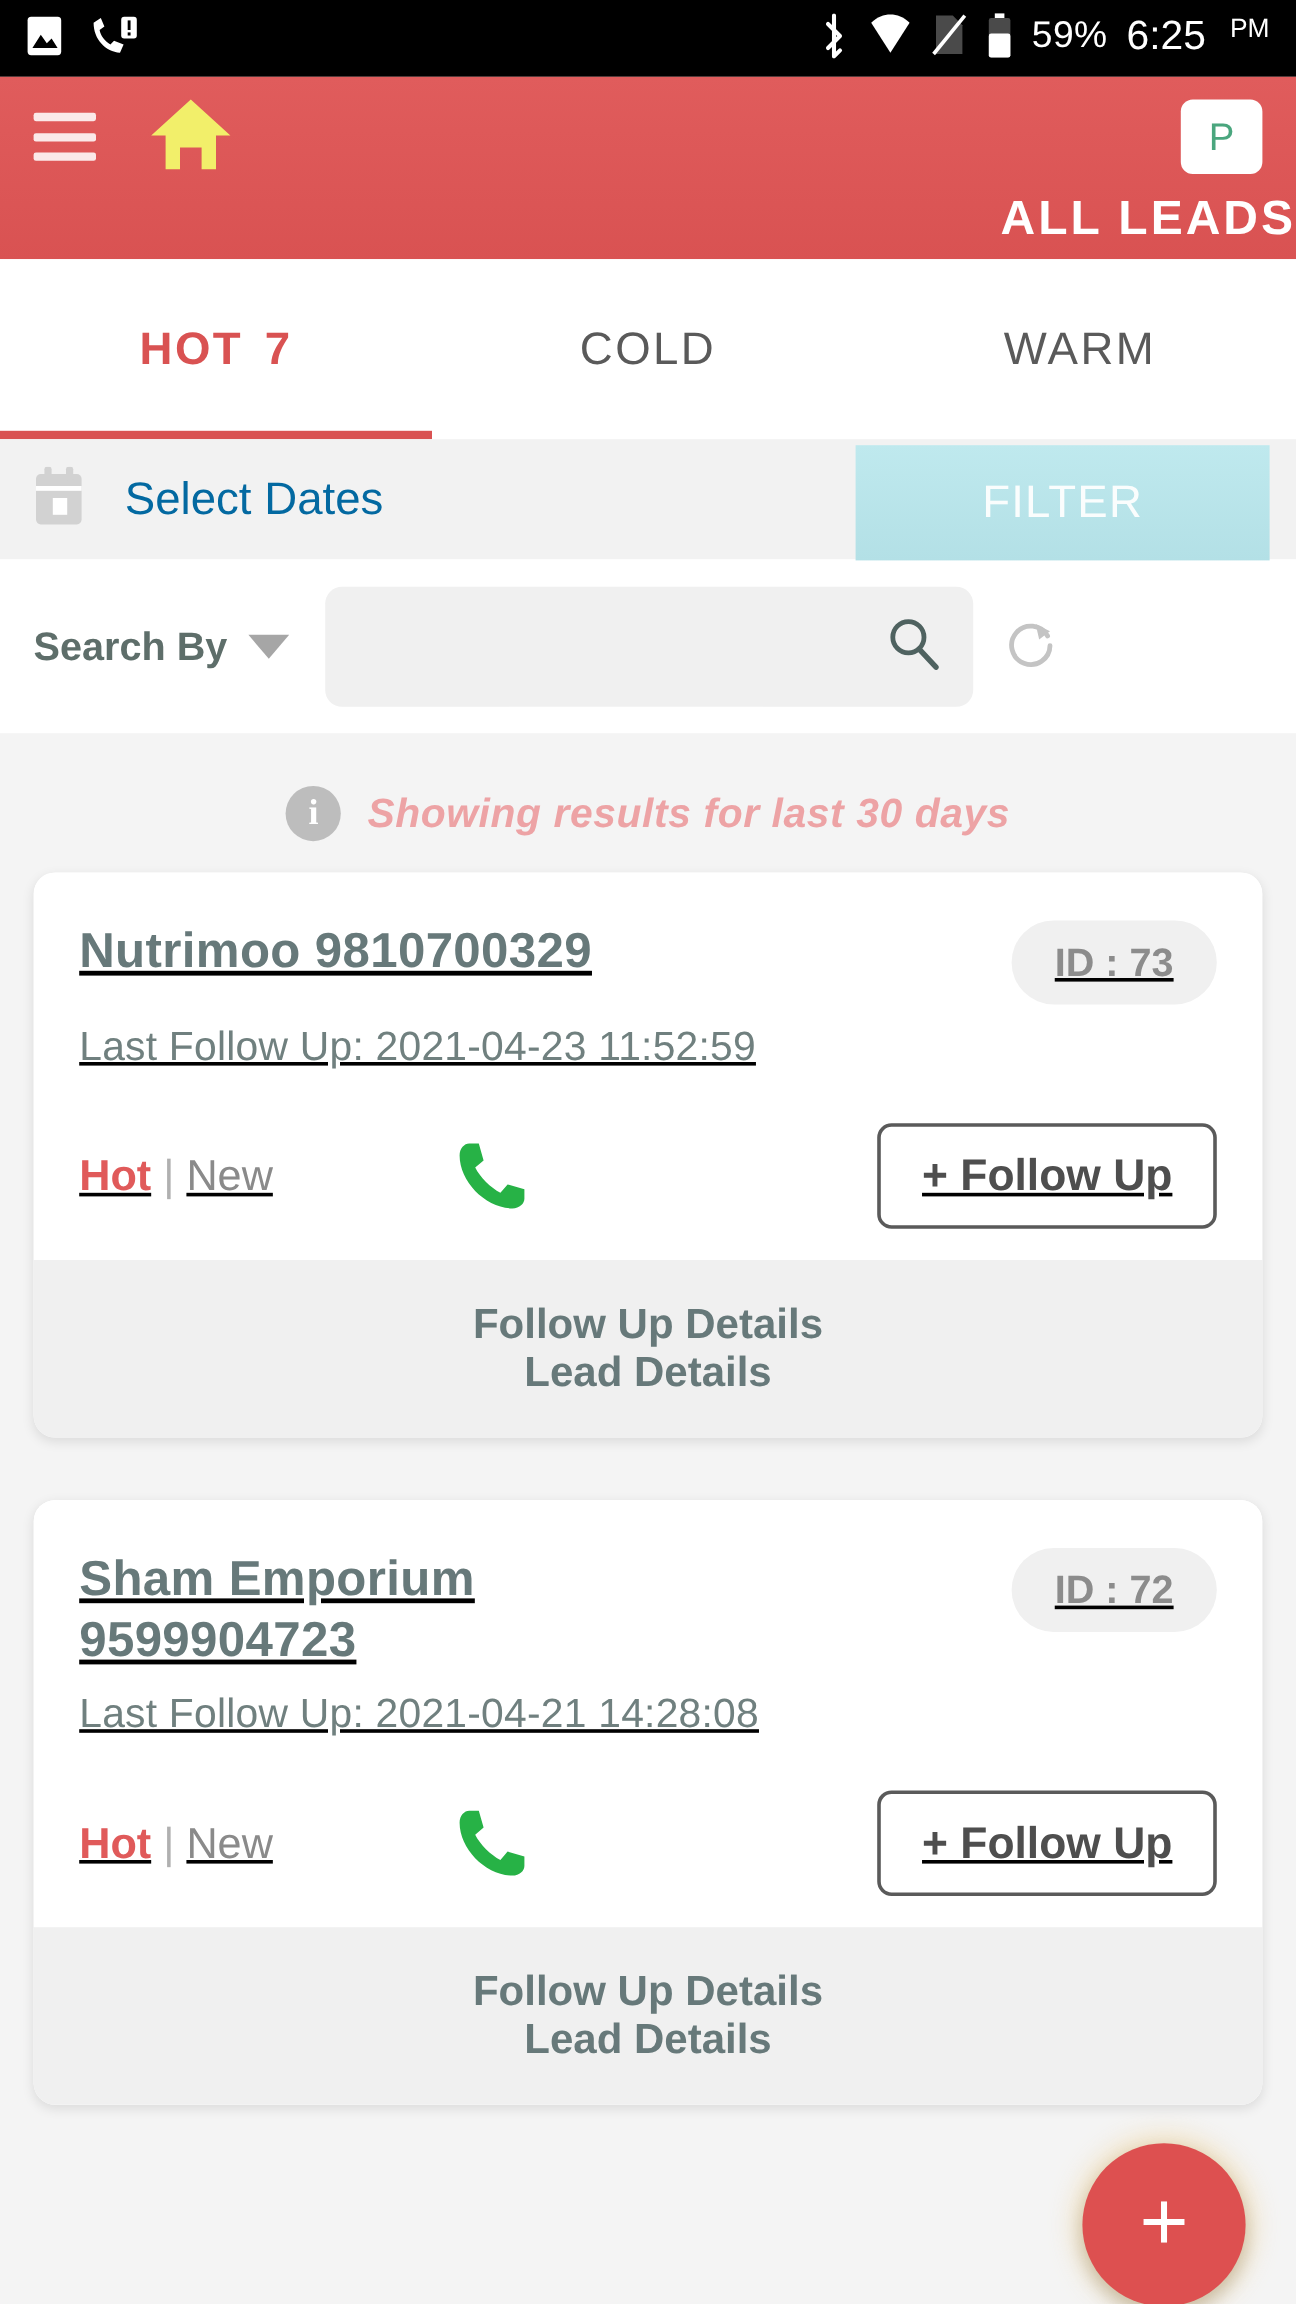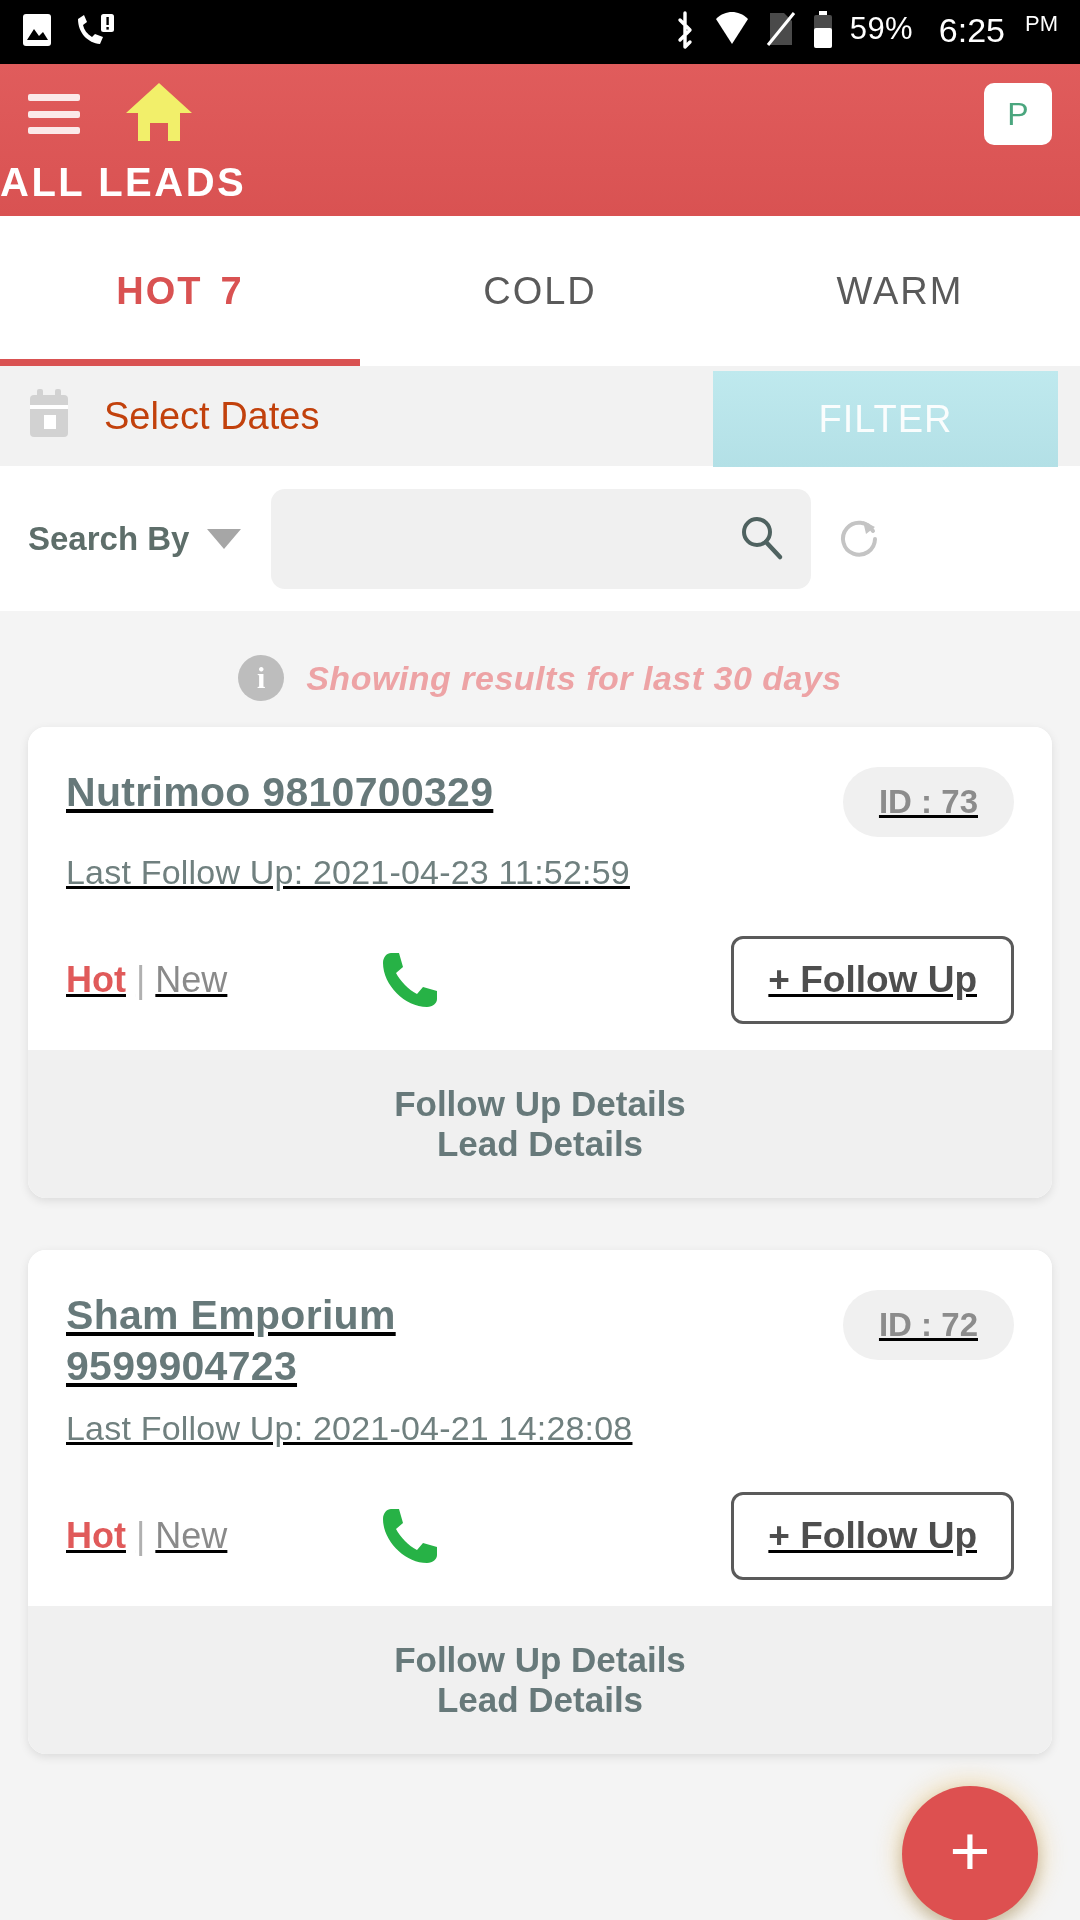--- a/index.html
+++ b/index.html
@@ -14,41 +14,41 @@
   
   .statusbar{
     height:64px; background:#000; color:#fff;
     display:flex; align-items:center; padding:0 22px;
     position:relative;
   }
   .sb-left{ display:flex; align-items:center; gap:22px; }
   .sb-right{ display:flex; align-items:flex-start; gap:16px; margin-left:auto; }
   .sb-icon{ display:block; }
   .sb-pct{ font-size:31px; font-weight:400; letter-spacing:.3px; }
-  .sb-time{ font-size:34px; font-weight:400; margin-left:10px; }
+  .sb-time{ font-size:34px; font-weight:400; }
   .sb-ampm{ font-size:22px; margin-left:4px; }
 
   
   .appbar{
     background:#dd5757;
     background:linear-gradient(180deg,#e05c5c 0%, #d95252 100%);
     height:152px; position:relative;
   }
   .appbar-row{ display:flex; align-items:center; height:100px; padding:0 28px; }
   .hamburger{ width:52px; height:40px; display:flex; flex-direction:column;
               justify-content:space-between; cursor:pointer; }
   .hamburger span{ display:block; height:7px; background:#fbe9e9; border-radius:2px; }
   .home-icon{ margin-left:44px; }
   .profile-badge{
     margin-left:auto; width:68px; height:62px; background:#fff; border-radius:10px;
     display:flex; align-items:center; justify-content:center;
     color:#4aa67e; font-size:32px; font-weight:400;
   }
   .appbar-title{
-    text-align:left; color:#fff; font-size:40px; font-weight:bold;
+    text-align:right; color:#fff; font-size:40px; font-weight:bold;
     letter-spacing:2.5px; margin-top:-4px;
   }
 
   
   .tabs{ display:flex; background:#fff; height:150px; position:relative; }
   .tab{
     flex:1; display:flex; align-items:center; justify-content:center;
     font-size:38px; letter-spacing:2px; color:#5a5a5a; font-weight:400;
     position:relative; cursor:pointer;
   }
@@ -57,21 +57,21 @@
   .tab-underline{
     position:absolute; left:0; bottom:0; width:33.33%; height:7px; background:#d95252;
   }
 
   
   .datebar{
     background:#f2f2f2; height:100px; display:flex; align-items:center;
     padding:0 26px; position:relative;
   }
   .date-field{ display:flex; align-items:center; flex:1; cursor:pointer; }
-  .date-text{ font-size:38px; color:#c2410c; margin-left:32px; }
+  .date-text{ font-size:38px; color:#0369a1; margin-left:32px; }
   .filter-btn{
     width:345px; height:96px; background:#b9e5ea;
     background:linear-gradient(180deg,#bfe9ee 0%, #b3e0e6 100%);
     display:flex; align-items:center; justify-content:center;
     color:#fafdfd; font-size:38px; letter-spacing:1px; cursor:pointer;
     position:absolute; right:22px; top:5px;
   }
 
   
   .searchrow{

